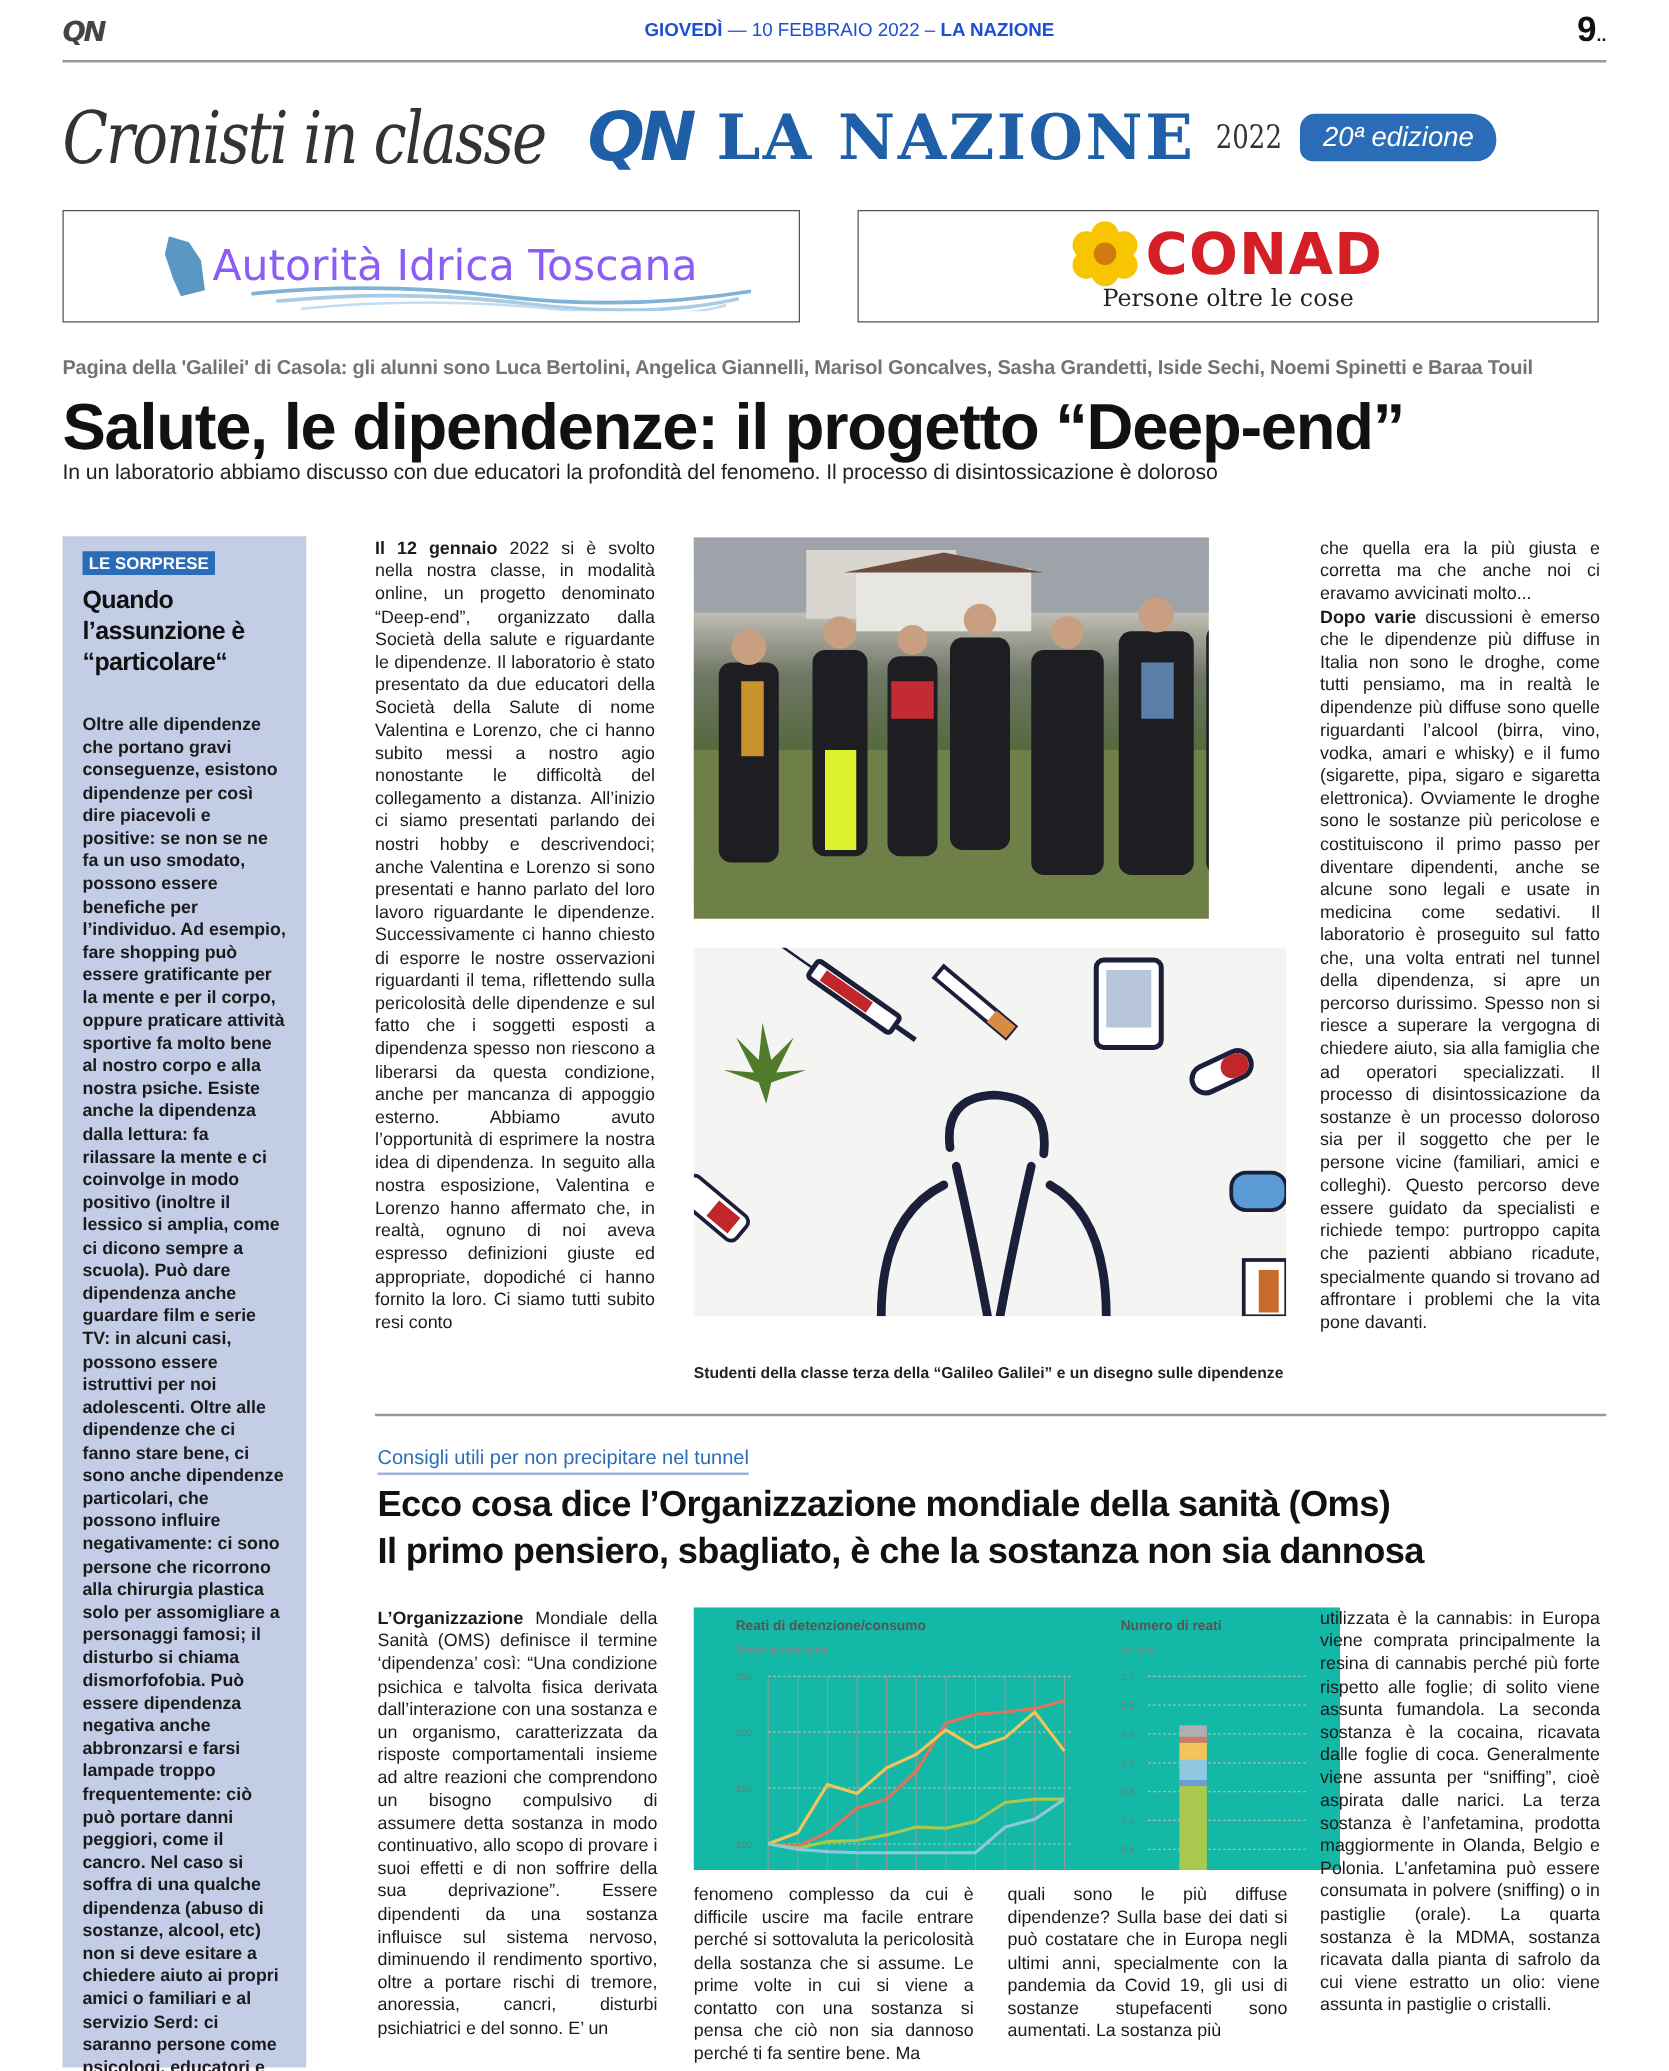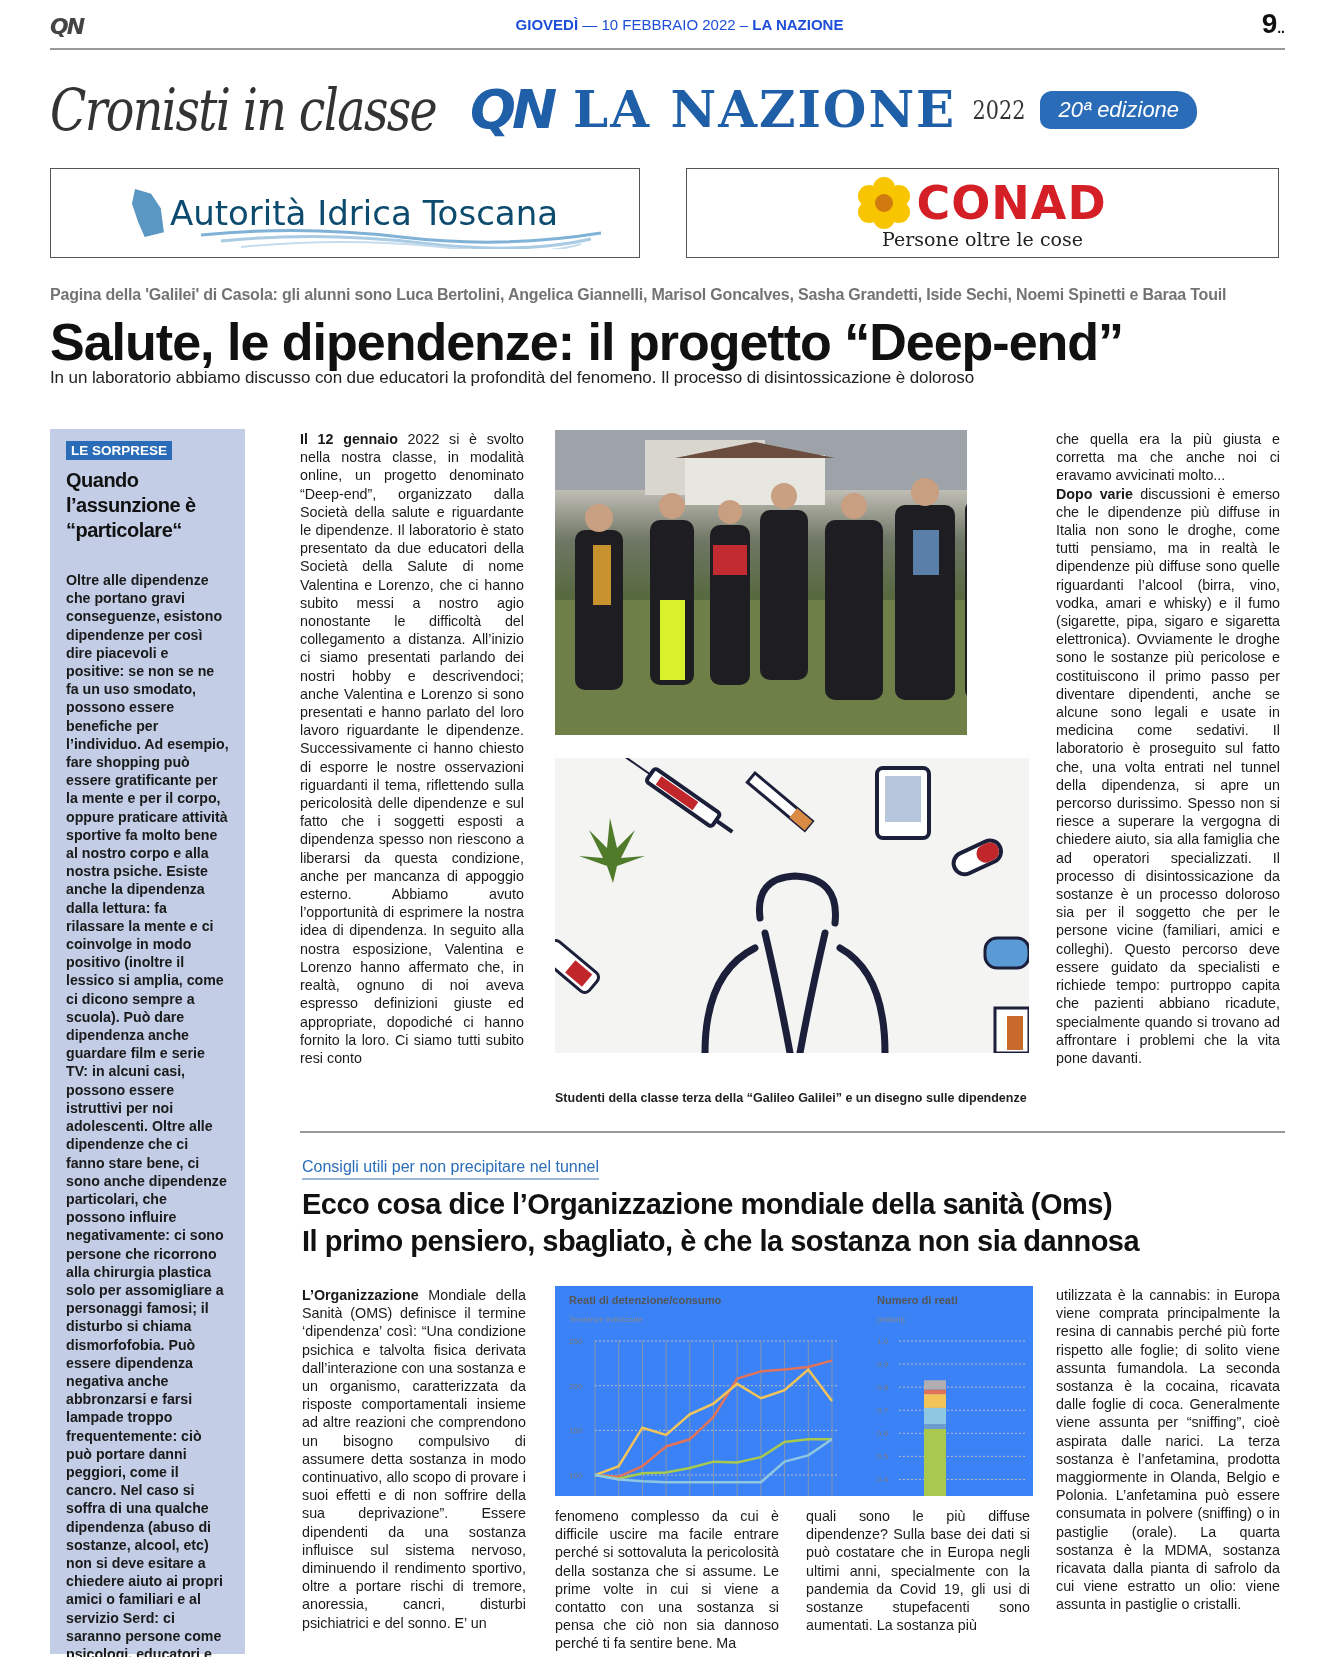--- a/index.html
+++ b/index.html
@@ -18,21 +18,21 @@
   .masthead { left: 50px; top: 72px; width: 1235px; height: 75px; display: flex; align-items: center; }
   .cronisti { font-family: "DejaVu Serif", serif; font-size: 58px; color: #333; font-style: italic; letter-spacing: -2px; transform: scaleX(0.82); transform-origin: left center; width: 400px; white-space: nowrap; }
   .qn-big { font-family: "DejaVu Sans", sans-serif; font-weight: 900; font-style: italic; font-size: 54px; color: #1f5fa8; margin-left: 20px; letter-spacing: -4px; }
   .lanazione { font-family: "DejaVu Serif", serif; font-weight: 900; font-size: 50px; color: #1f5fa8; margin-left: 20px; letter-spacing: 2px; }
   .year { font-family: "DejaVu Serif", serif; font-size: 26px; color: #333; margin-left: 10px; transform: scaleX(0.8); }
   .edizione { margin-left: 8px; background: #2a6cb8; color: #fff; font-family: Liberation Sans, sans-serif; font-size: 22px; padding: 6px 18px; border-radius: 12px 20px 16px 10px; font-style: italic; }
 
   .sponsor { top: 168px; height: 90px; border: 1.5px solid #555; display: flex; align-items: center; justify-content: center; }
   .sponsor1 { left: 50px; width: 590px; }
   .sponsor2 { left: 686px; width: 593px; flex-direction: column; }
-  .ait { font-family: "DejaVu Sans", sans-serif; font-size: 34px; color: #0c4a6e; display: flex; align-items: center; gap: 6px; }
+  .ait { font-family: "DejaVu Sans", sans-serif; font-size: 34px; color: #8b5cf6; display: flex; align-items: center; gap: 6px; }
   .ait .map { width: 32px; height: 48px; background: #5a97c3; clip-path: polygon(10% 0, 60% 10%, 90% 40%, 100% 90%, 40% 100%, 20% 70%, 0 30%); }
   .waves { position: absolute; left: 150px; top: 58px; width: 400px; height: 22px; }
   .conad-row { display: flex; align-items: center; gap: 6px; }
   .flower { width: 52px; height: 52px; position: relative; }
   .flower i { position: absolute; width: 22px; height: 22px; border-radius: 50%; background: #f7c600; }
   .flower b { position: absolute; left: 17px; top: 17px; width: 18px; height: 18px; border-radius: 50%; background: #d07a10; }
   .conad { font-family: "DejaVu Sans", sans-serif; font-weight: 900; font-size: 46px; color: #d51f26; letter-spacing: 1px; }
   .conad-tag { font-family: "DejaVu Serif", serif; font-size: 19px; color: #222; margin-top: -2px; }
 
   .kicker { left: 50px; top: 286px; font-size: 16px; color: #737373; font-weight: 700; white-space: nowrap; letter-spacing: -0.2px; }
@@ -57,21 +57,21 @@
 
   .rule-mid { left: 300px; width: 985px; top: 1131px; height: 1.5px; background: #999; }
   .kicker2 { left: 302px; top: 1158px; font-size: 16px; color: #2a6cb8; border-bottom: 2px solid #9cb6da; padding-bottom: 2px; }
   .headline2 { left: 302px; top: 1186px; font-weight: 900; font-size: 29px; line-height: 37px; letter-spacing: -0.5px; white-space: nowrap; }
 
   .col4 { left: 302px; top: 1286px; width: 224px; }
   .col5 { left: 555px; top: 1507px; width: 224px; }
   .col6 { left: 806px; top: 1507px; width: 224px; }
   .col7 { left: 1056px; top: 1286px; width: 224px; }
 
-  .chartbox { left: 555px; top: 1286px; width: 478px; height: 210px; background: #3b82f6; }
+  .chartbox { left: 555px; top: 1286px; width: 517px; height: 210px; background: #14b8a6; }
   .chartbox svg { width: 100%; height: 100%; }
 </style>
 </head>
 <body>
 
 <div class="abs qn-small">QN</div>
 <div class="abs dateline">
   <b>GIOVEDÌ</b>
   <span>—</span>
   <span>10 FEBBRAIO 2022</span>

